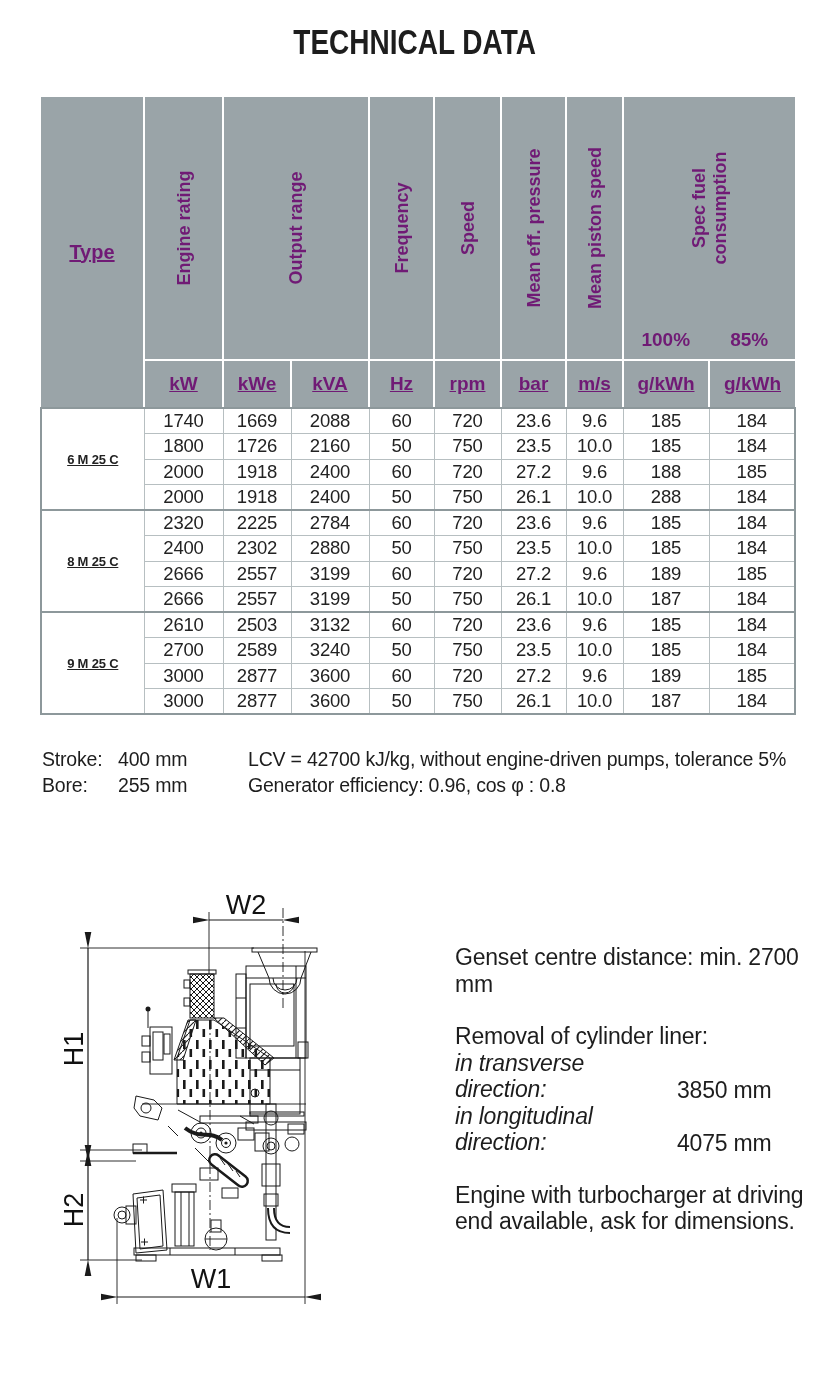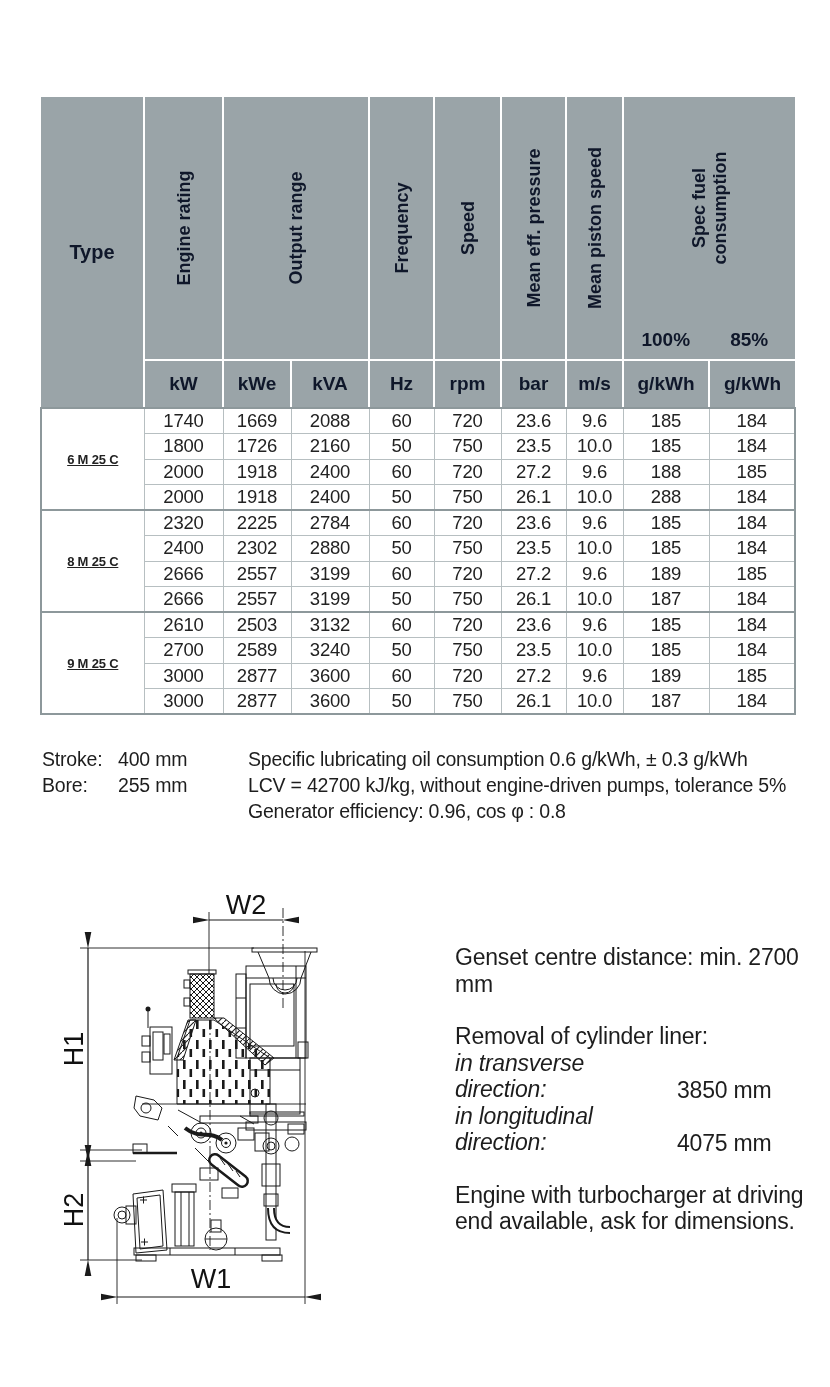--- a/index.html
+++ b/index.html
@@ -12,21 +12,21 @@
   body{font-family:"Liberation Sans","DejaVu Sans",sans-serif;color:var(--ink);}
   .page{position:relative;width:830px;height:1387px;background:#fff;overflow:hidden;}
 
   
   .title-wrap{position:absolute;top:22px;left:0;width:830px;text-align:center;}
   .title-wrap h1{margin:0;font-size:35px;font-weight:bold;letter-spacing:0px;display:inline-block;transform:scaleX(.8);transform-origin:center;white-space:nowrap;}
 
   
   table.tech{position:absolute;left:40px;top:97px;width:754px;border-collapse:collapse;table-layout:fixed;}
   table.tech th,table.tech td{padding:0;margin:0;}
-  thead th{background:var(--hdr-bg);color:#0f172a;font-weight:bold;position:relative;}
+  thead th{background:var(--hdr-bg);color:#701a75;font-weight:bold;position:relative;text-decoration:underline;}
   tr.hrow1{height:263px;}
   tr.hrow1 th{border:2px solid #fff;border-top:none;}
   th.type-h{border-left:none !important;border-bottom:2px solid var(--bd-dark) !important;font-size:20px;}
   tr.hrow1 th:last-child{border-right:none;}
   .rot{position:absolute;top:50%;left:50%;transform:translate(-50%,-50%) rotate(-90deg);width:250px;text-align:center;font-size:18px;line-height:1.15;white-space:nowrap;}
   .rot.two-line{white-space:normal;top:calc(50% - 20px);}
   th.specfuel .loads{position:absolute;left:0;right:4px;bottom:8px;display:flex;font-size:19px;}
   th.specfuel .loads span{flex:1;text-align:center;}
   tr.units{height:48px;padding-left:41px;}
   tr.units th{border:2px solid #fff;font-size:19px;border-bottom:2px solid var(--bd-dark);}
@@ -48,20 +48,23 @@
   .drawing{position:absolute;left:50px;top:878px;}
   .info{position:absolute;left:455px;top:944px;width:350px;font-size:23px;line-height:26.5px;letter-spacing:-0.2px;}
   .info .para{margin:0 0 26px 0;}
   .info .dimrow .lab{display:inline-block;width:222px;font-style:italic;}
 </style>
 </head>
 <body>
 
 <div class="page">
 
+  <div class="title-wrap">
+    <h1>TECHNICAL DATA</h1>
+  </div>
 
   <table class="tech">
     <colgroup>
       <col style="width:103px">
         <col style="width:79px">
         <col style="width:68px">
         <col style="width:78px">
       <col style="width:65px">
         <col style="width:67px">
         <col style="width:65px">
@@ -257,21 +260,20 @@
   <div class="notes">
     <div class="notes-left">
       <div>
         <span class="lbl">Stroke:</span><span>400 mm</span>
       </div>
       <div>
         <span class="lbl">Bore:</span><span>255 mm</span>
       </div>
     </div>
     <div class="notes-right">
-      <div>Specific lubricating oil consumption 0.6 g/kWh, ± 0.3 g/kWh</div>
       <div>LCV = 42700 kJ/kg, without engine-driven pumps, tolerance 5%</div>
       <div>Generator efficiency: 0.96, cos φ : 0.8</div>
     </div>
   </div>
 
   <div class="drawing">
     <svg width="390" height="440" viewBox="0 0 390 440">
       <defs>
         <marker id="arr" viewBox="0 0 14 8" refX="0.5" refY="4" markerWidth="14" markerHeight="8" orient="auto-start-reverse">
           <path d="M0,4 L14,1.2 L14,6.8 Z" fill="#1a1a1a"></path>

